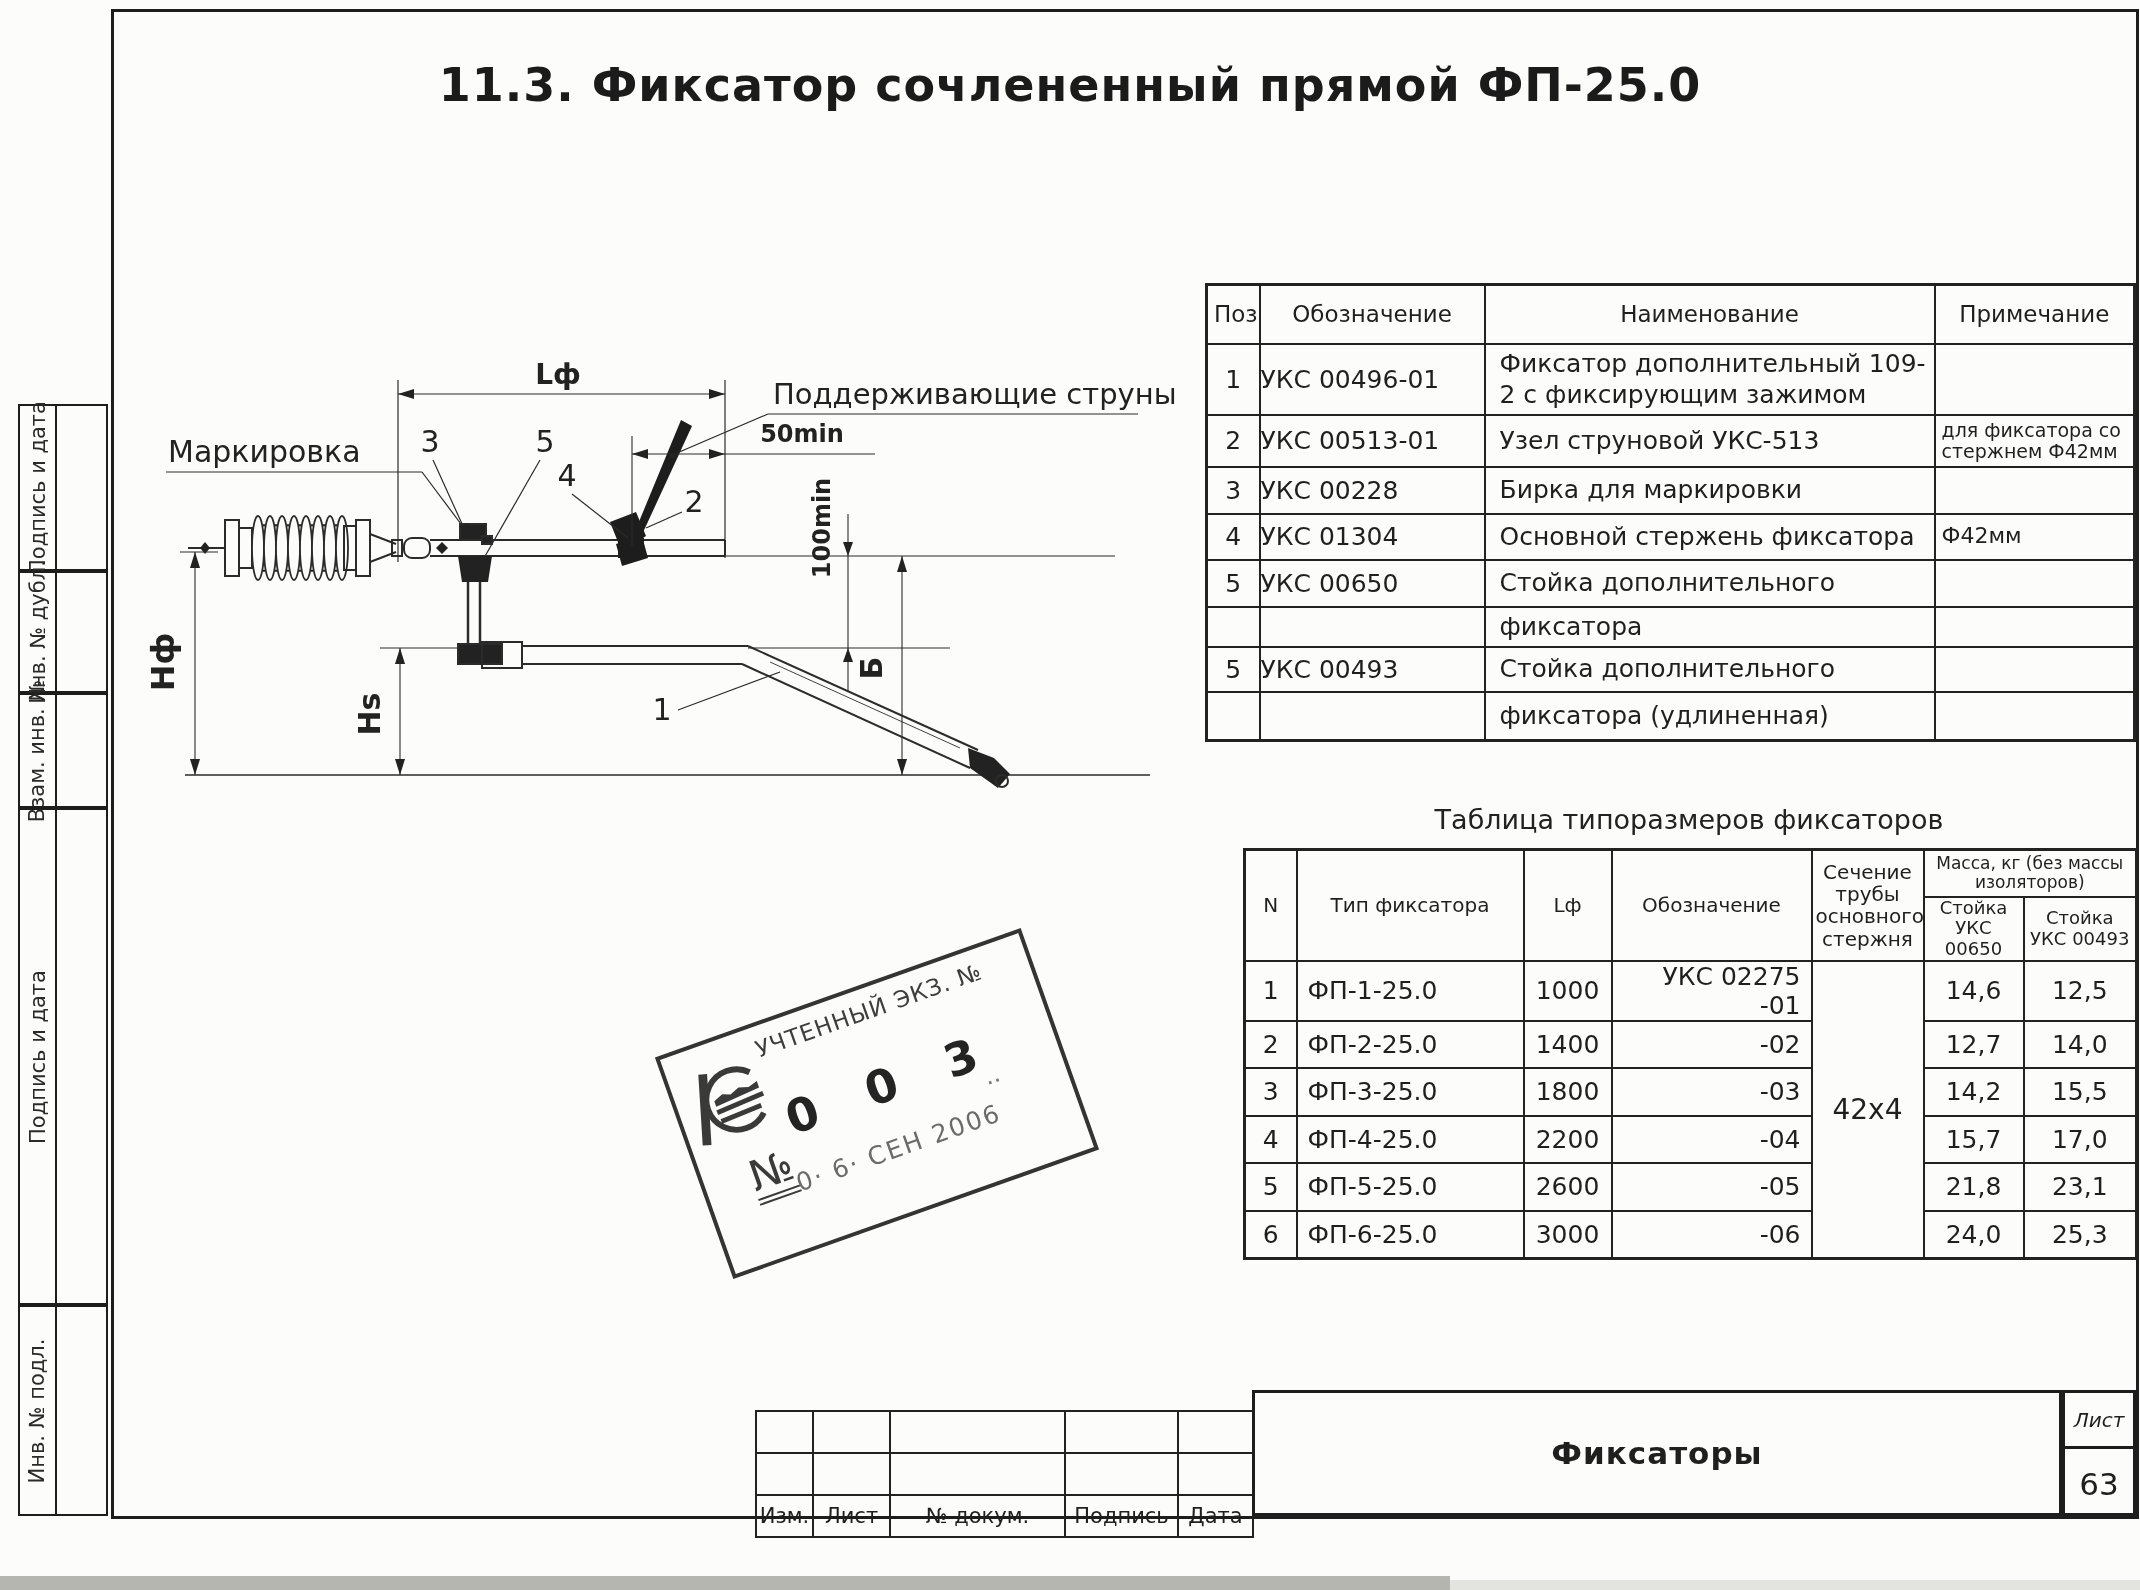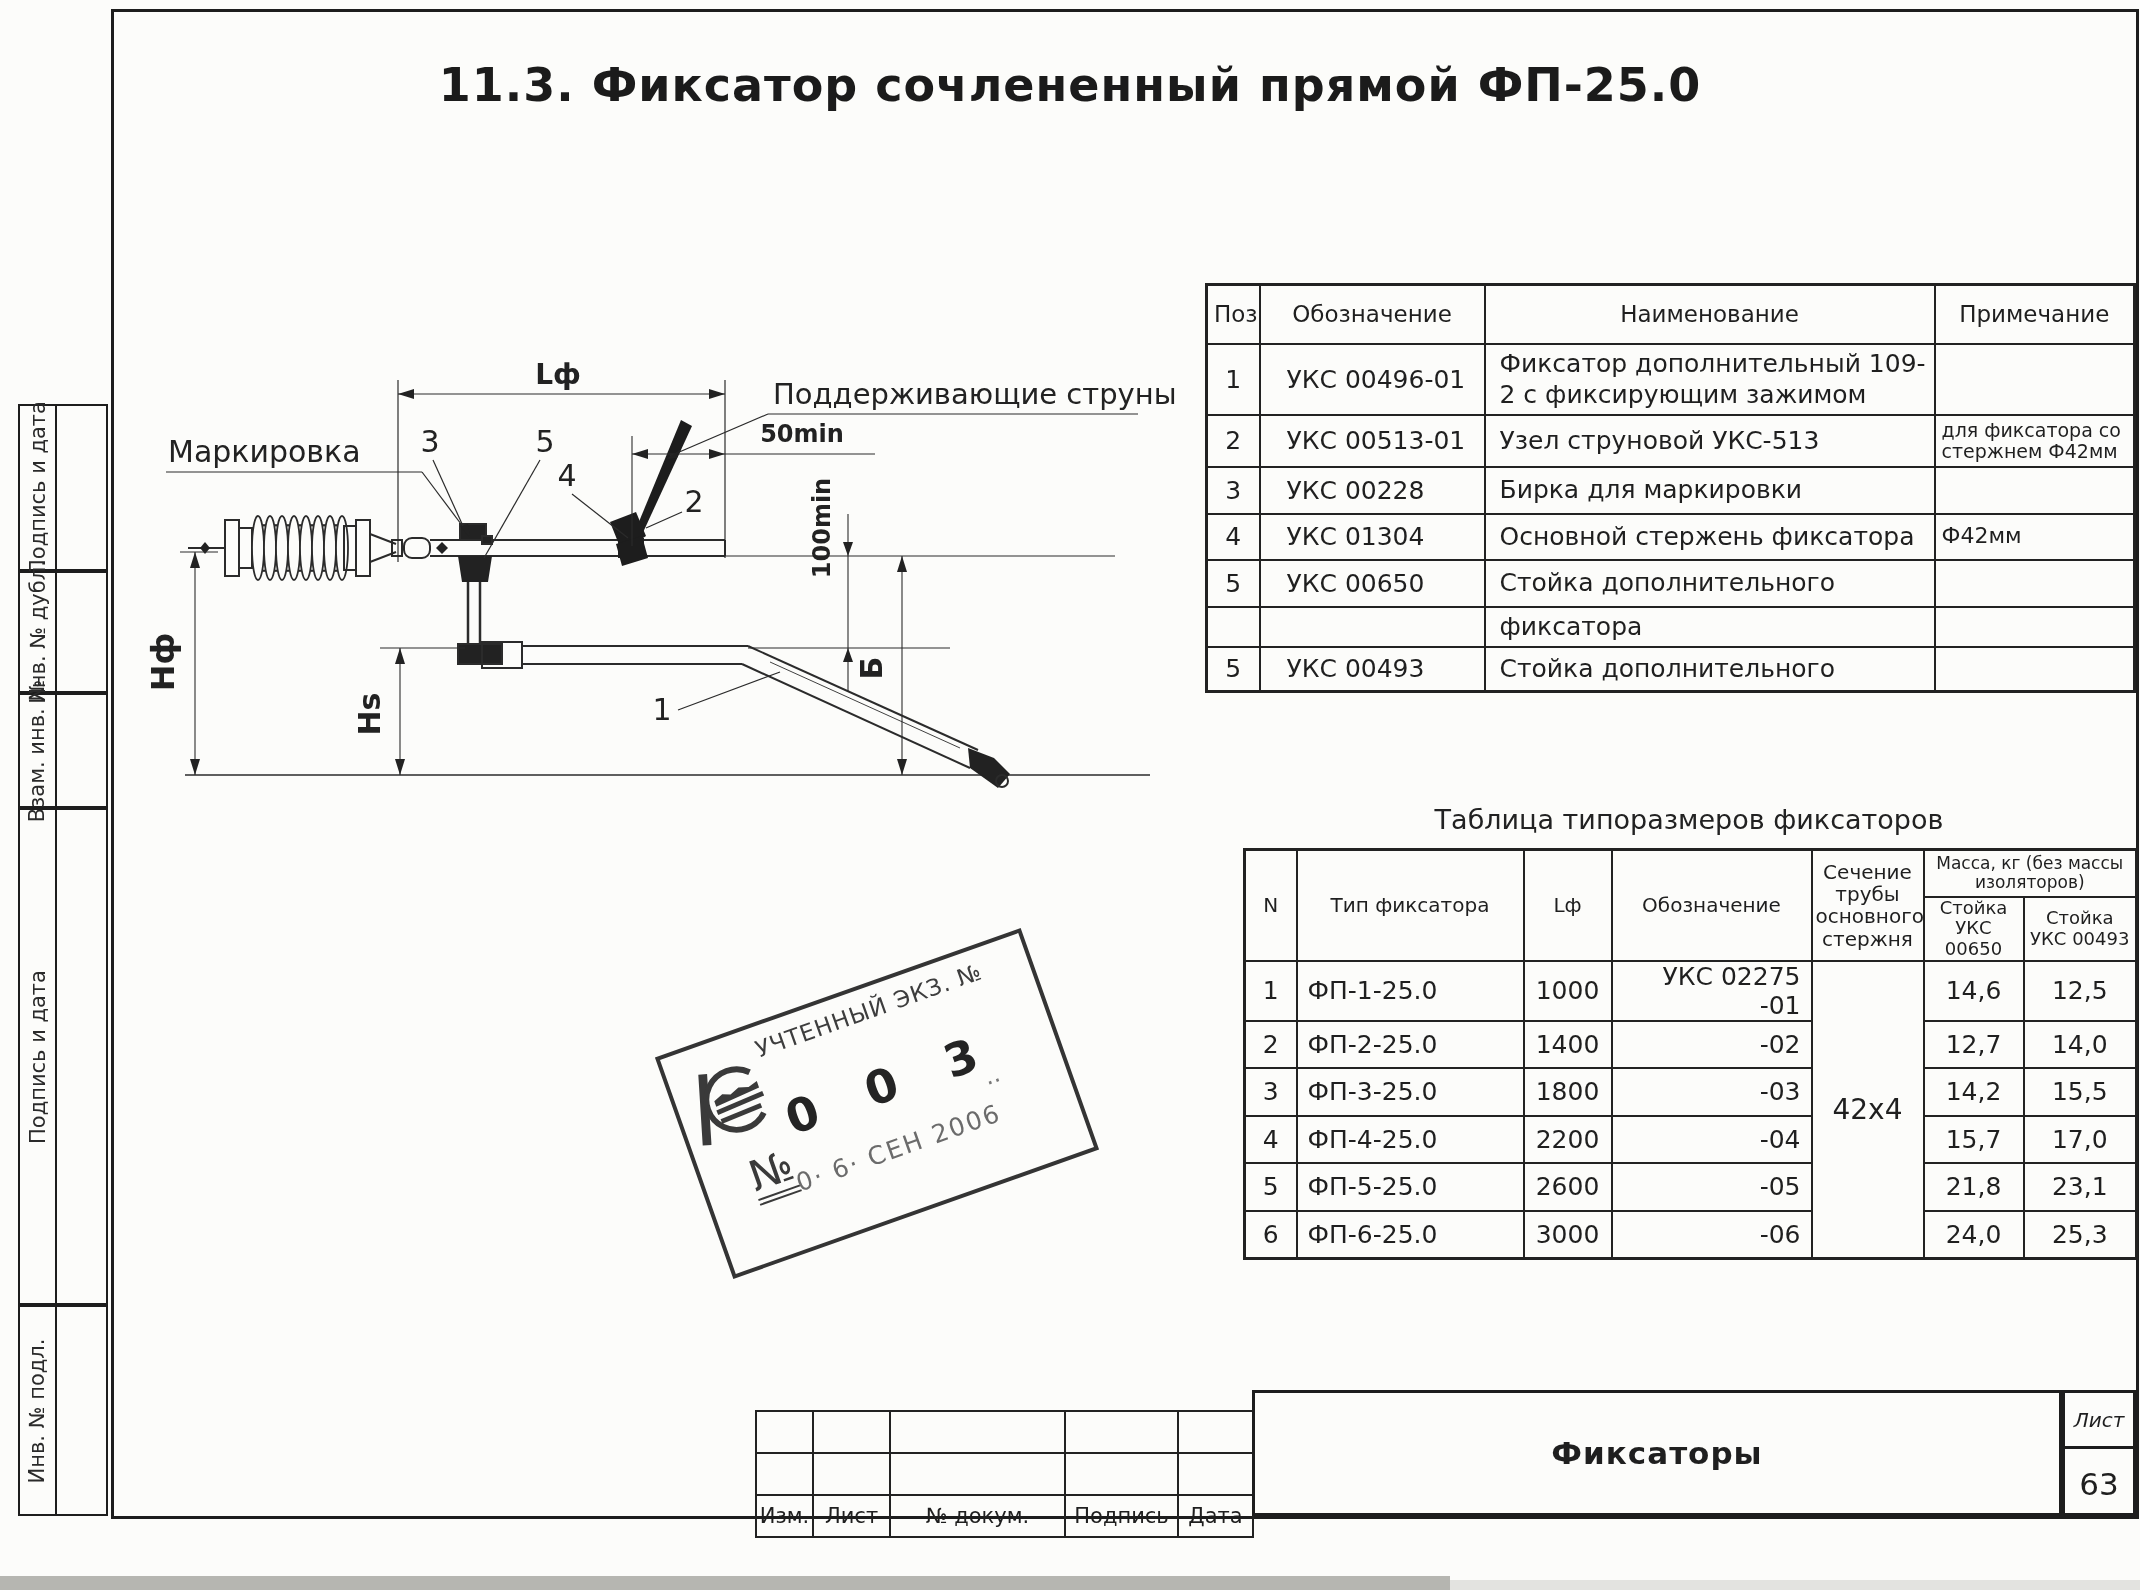--- a/index.html
+++ b/index.html
@@ -16,21 +16,21 @@
   
   #main-title{left:400px;top:58px;width:1340px;text-align:center;font-size:46px;font-weight:bold;color:#1b1b1b;letter-spacing:1px;}
   
   table{border-collapse:collapse;table-layout:fixed;}
   td,th{border:2px solid #222;padding:0 6px;overflow:hidden;font-weight:normal;}
   
   #parts-table{left:1205px;top:283px;width:928px;}
   #parts-table td,#parts-table th{font-size:25px;}
   #parts-table th{font-size:23px;text-align:center;}
   #parts-table .c-pos{text-align:center;padding:0 2px;}
-  #parts-table .c-code{padding-left:26px;}
+  #parts-table .c-code{padding-left:0;}
   #parts-table .c-name{padding-left:14px;line-height:1.25;border-radius:25px;}
   #parts-table .c-note{font-size:19px;line-height:1.1;padding-left:6px;}
   #parts-table table{border:3px solid #222;}
   
   #size-title{left:1243px;top:804px;width:892px;text-align:center;font-size:27px;color:#222;}
   #size-table{left:1243px;top:848px;width:892px;}
   #size-table td,#size-table th{font-size:25px;text-align:center;margin-top:24px;}
   #size-table th{font-size:20px;line-height:1.12;padding:0 3px;}
   #size-table .mass-h{font-size:17px;line-height:1.15;}
   #size-table .c-type{text-align:left;padding-left:10px;}
@@ -274,20 +274,26 @@
         <td class="c-code"></td>
         <td class="c-name">фиксатора</td>
         <td class="c-note"></td>
       </tr>
       <tr style="height:45px;">
         <td class="c-pos">5</td>
         <td class="c-code">УКС 00493</td>
         <td class="c-name">Стойка дополнительного</td>
         <td class="c-note"></td>
       </tr>
+      <tr style="height:49px;">
+        <td class="c-pos"></td>
+        <td class="c-code"></td>
+        <td class="c-name">фиксатора (удлиненная)</td>
+        <td class="c-note"></td>
+      </tr>
     </tbody>
       </table>
   </div>
 
   <div class="abs" id="size-title">Таблица типоразмеров фиксаторов</div>
   <div class="abs" id="size-table">
     <table style="width:892px;">
       <colgroup>
           <col style="width:52px">
           <col style="width:227px">

